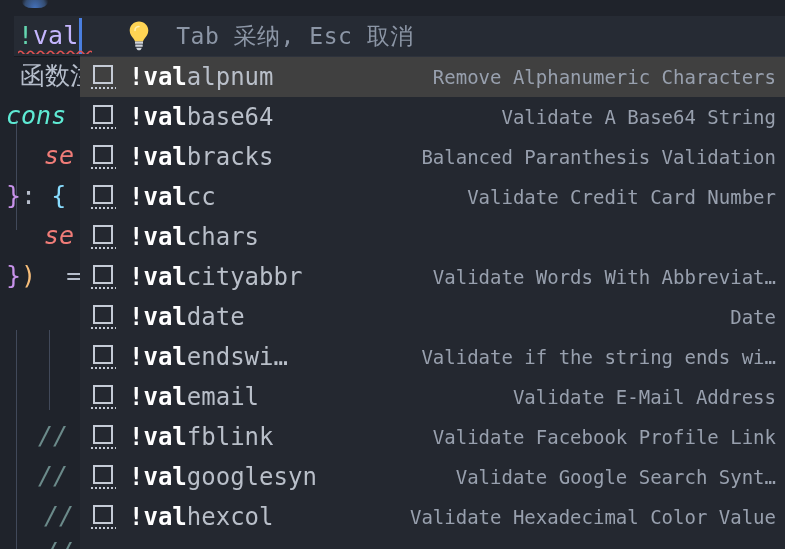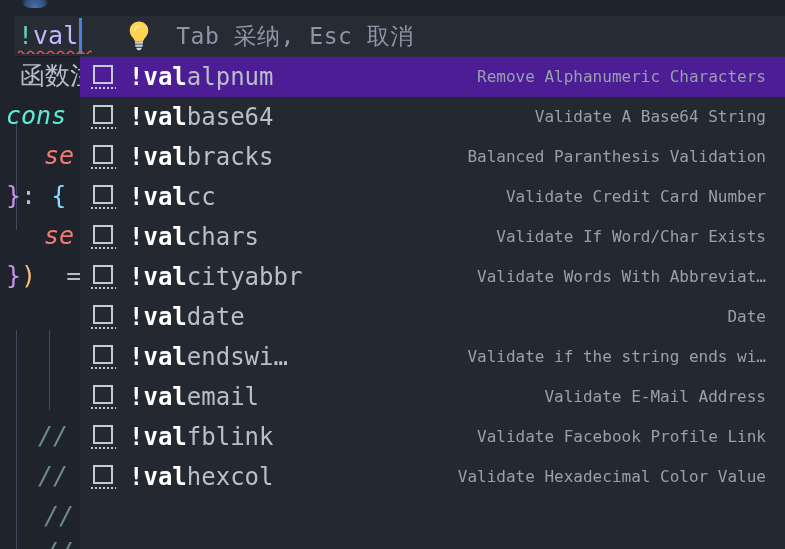--- a/index.html
+++ b/index.html
@@ -134,21 +134,21 @@
     overflow: hidden;
   }
   .row {
     position: relative;
     height: 40px;
     display: flex;
     align-items: center;
     padding: 0 0 0 11px;
     box-sizing: border-box;
   }
-  .row.selected { background: #4c1d95; }
+  .row.selected { background: #404040; }
   .icon-snippet {
     position: relative;
     width: 26px;
     height: 26px;
     flex: 0 0 26px;
     margin-right: 12px;
   }
   .icon-snippet .sq {
     position: absolute;
     left: 2px; top: 1px;
@@ -166,22 +166,22 @@
     font-size: 24px;
     line-height: 28px;
     white-space: pre;
     font-family: "DejaVu Sans Mono", "Liberation Mono", monospace;
     flex: 0 0 auto;
   }
   .label .match { color: #ffffff; font-weight: bold; }
   .label .rest  { color: #b9bfc9; }
   .detail {
     margin-left: auto;
-    padding-right: 19px;
-    font-size: 16px;
+    padding-right: 9px;
+    font-size: 19px;
     line-height: 28px;
     color: #98a0ae;
     white-space: pre;
     font-family: "DejaVu Sans Mono", "Liberation Mono", monospace;
     overflow: hidden;
     text-overflow: clip;
     max-width: 560px;
     text-align: right;
   }
 </style>
@@ -265,21 +265,20 @@
       </span>
       <span class="label"><span class="match">!val</span><span class="rest">cc</span></span>
       <span class="detail">Validate Credit Card Number</span>
     </div>
     <div class="row">
       <span class="icon-snippet">
         <span class="sq"></span>
         <span class="dots"></span>
       </span>
       <span class="label"><span class="match">!val</span><span class="rest">chars</span></span>
-      <span class="detail">Validate If Word/Char Exists</span>
     </div>
     <div class="row">
       <span class="icon-snippet">
         <span class="sq"></span>
         <span class="dots"></span>
       </span>
       <span class="label"><span class="match">!val</span><span class="rest">cityabbr</span></span>
       <span class="detail">Validate Words With Abbreviat…</span>
     </div>
     <div class="row">
@@ -312,16 +311,24 @@
         <span class="dots"></span>
       </span>
       <span class="label"><span class="match">!val</span><span class="rest">fblink</span></span>
       <span class="detail">Validate Facebook Profile Link</span>
     </div>
     <div class="row">
       <span class="icon-snippet">
         <span class="sq"></span>
         <span class="dots"></span>
       </span>
+      <span class="label"><span class="match">!val</span><span class="rest">googlesyn</span></span>
+      <span class="detail">Validate Google Search Synt…</span>
+    </div>
+    <div class="row">
+      <span class="icon-snippet">
+        <span class="sq"></span>
+        <span class="dots"></span>
+      </span>
       <span class="label"><span class="match">!val</span><span class="rest">hexcol</span></span>
       <span class="detail">Validate Hexadecimal Color Value</span>
     </div>
   </div>
 
 </body></html>

